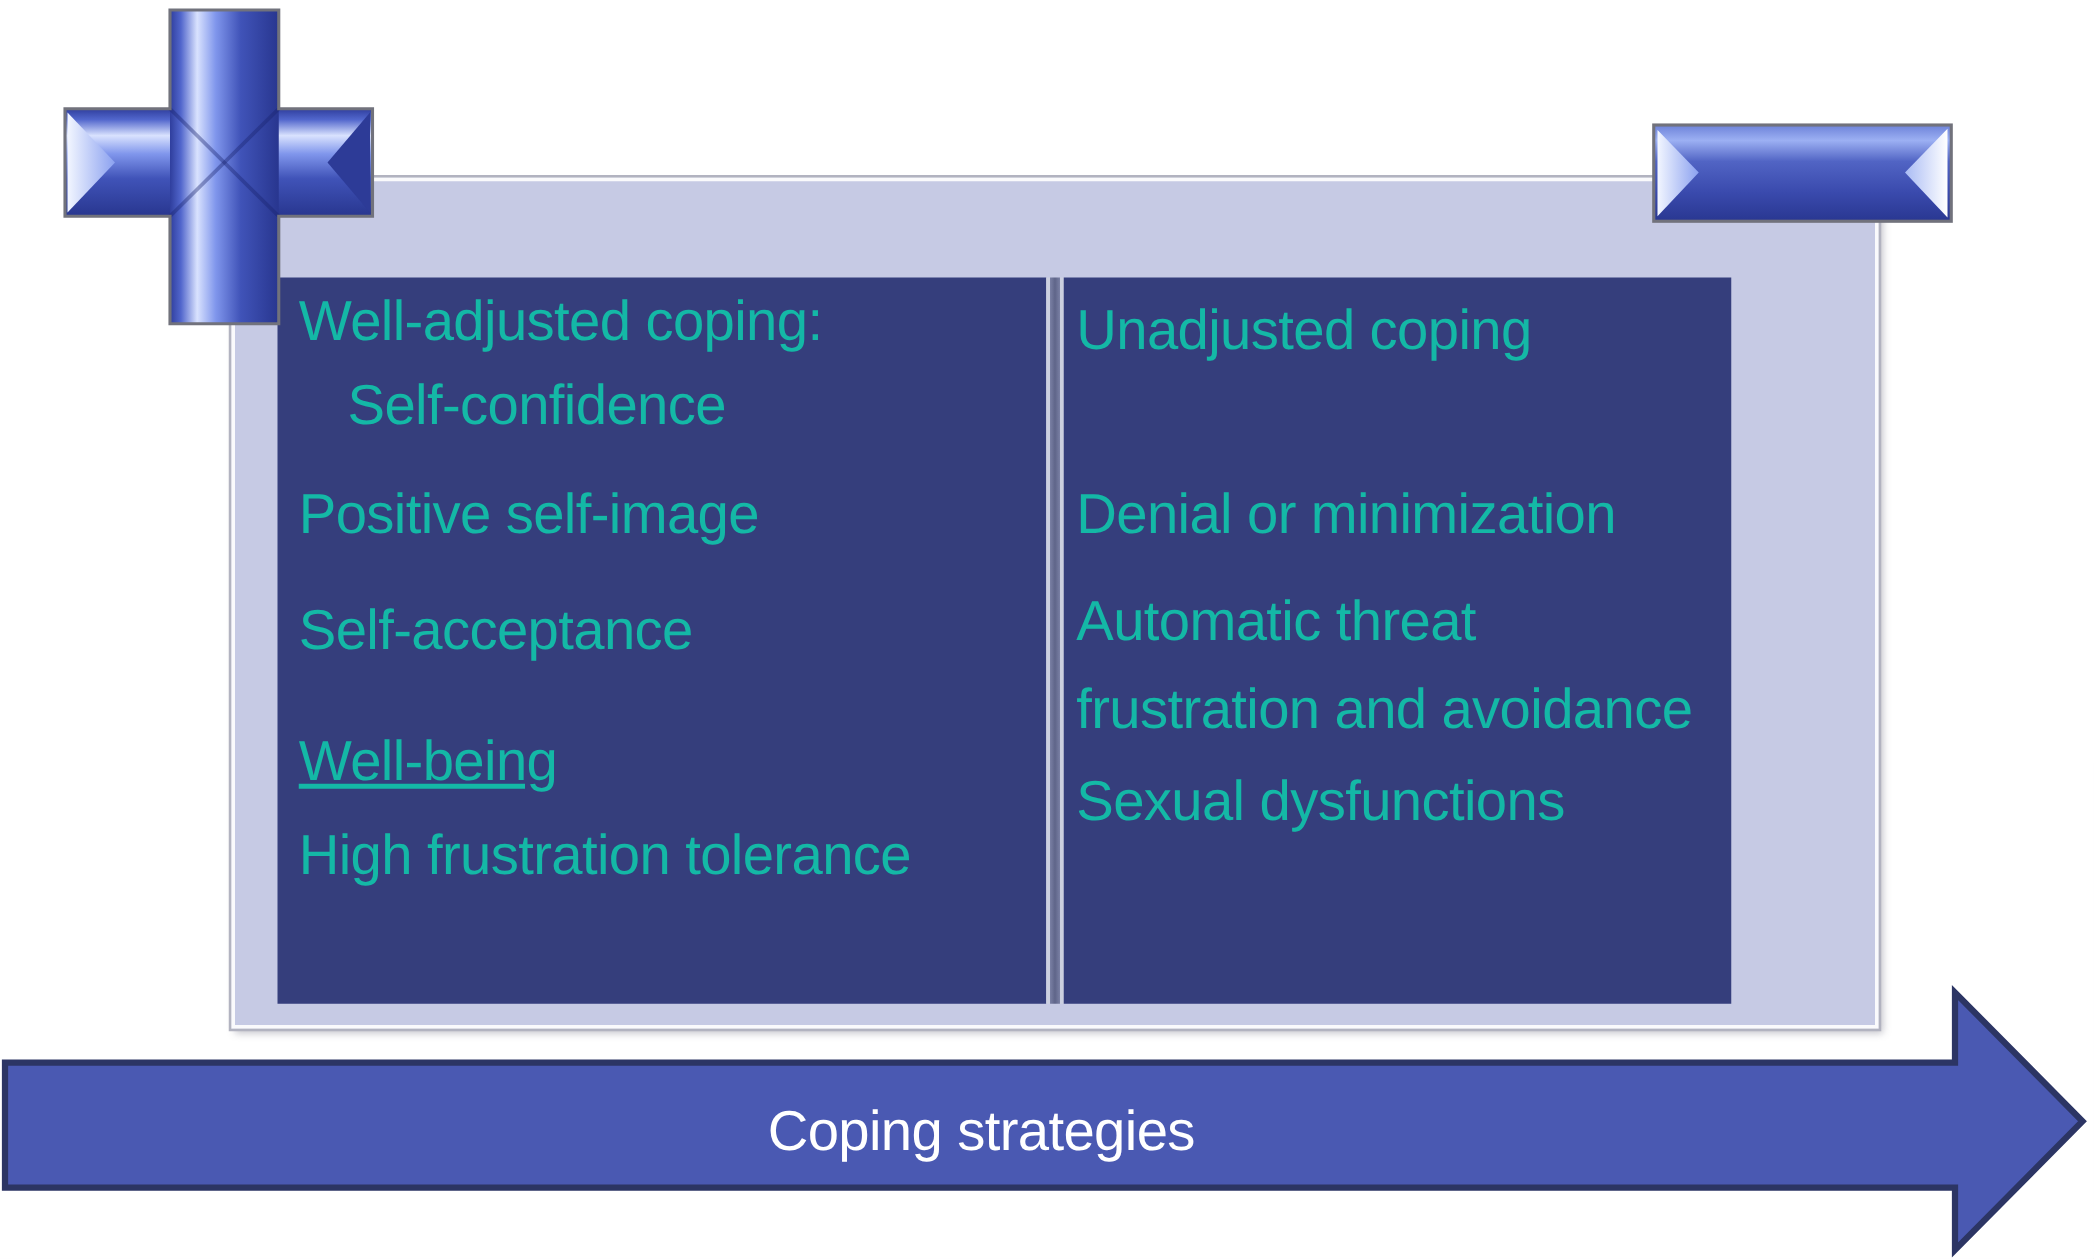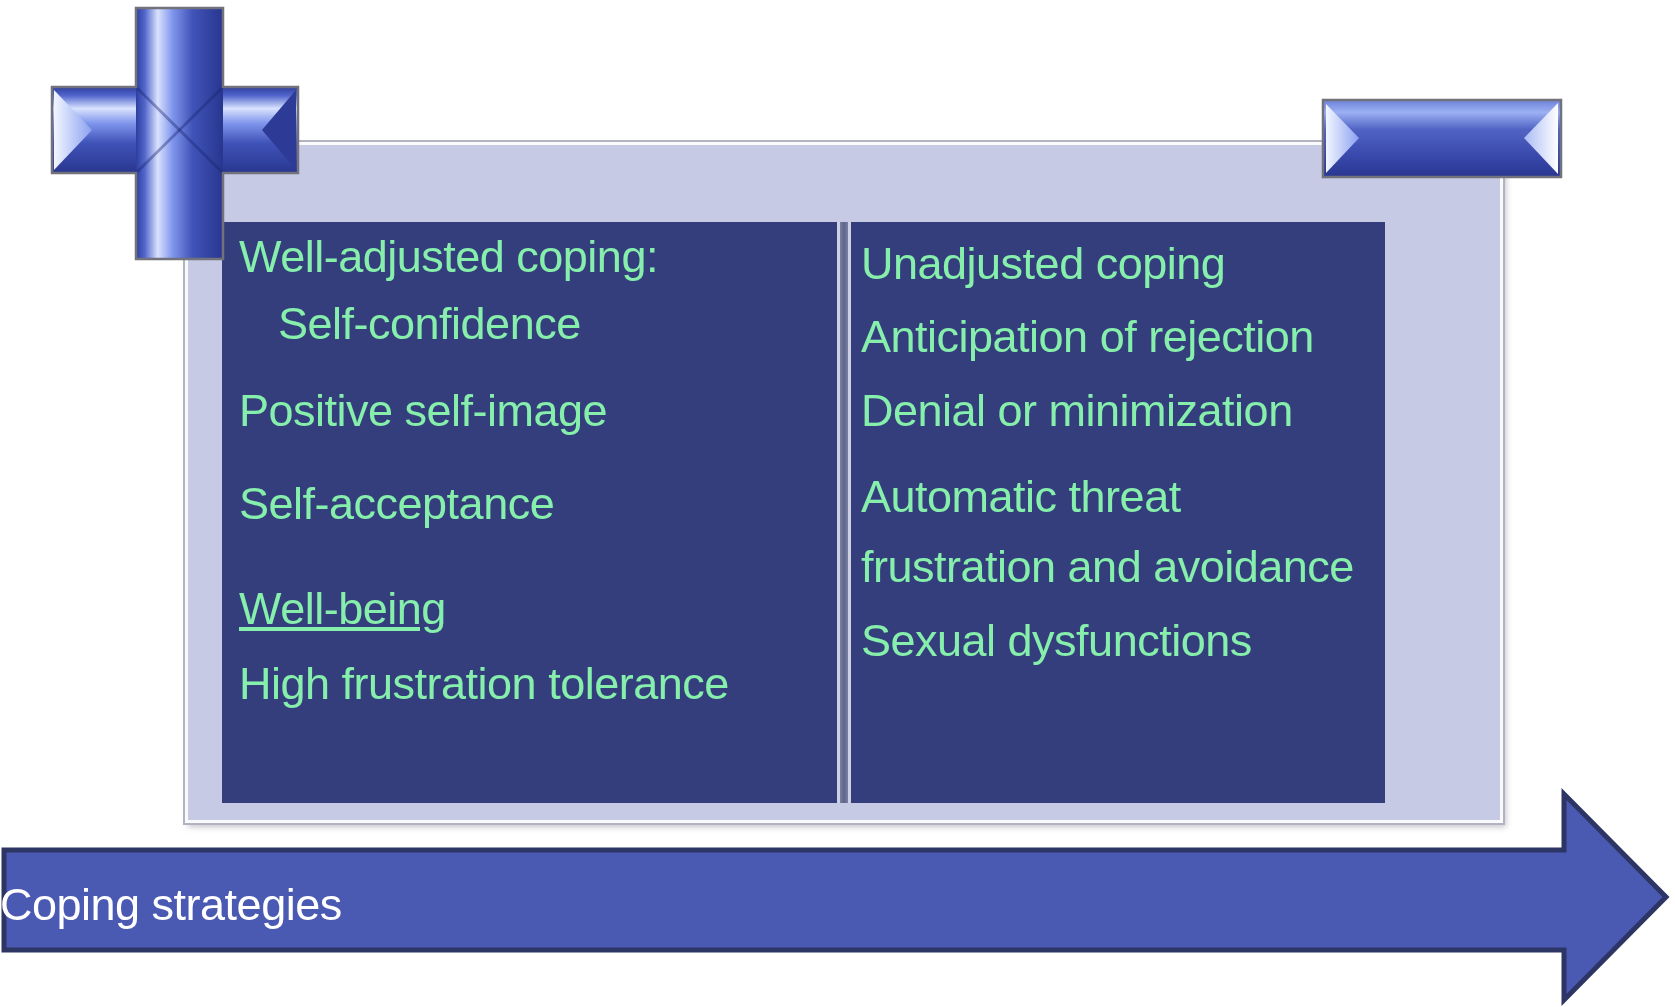--- a/index.html
+++ b/index.html
@@ -39,39 +39,39 @@
       #ccd0e0 0px,#ccd0e0 3px,
       #7a80a4 3px,#5f6589 7px,
       #7a80a4 11px,#ccd0e0 11px,#ccd0e0 14px);
   }
   .tl{
     position:absolute;
     white-space:nowrap;
     font-size:45px;
     line-height:54px;
     letter-spacing:-0.5px;
-    color:#86efac;
+    color:#14b8a6;
   }
   .panel-left .tl{left:17px;}
   .panel-right .tl{left:10px;}
   .l0{top:8px;}  .l1{top:75px;margin-left:39px;}  .l2{top:162px;}
   .l3{top:255px;}.l4{top:360px;text-decoration:underline;} .l5{top:435px;}
   .r0{top:15px;} .r1{top:88px;}  .r2{top:162px;}
   .r3{top:248px;}.r4{top:318px;} .r5{top:392px;}
 
   .arrow-svg{
     position:absolute;
     left:0;top:780px;width:1675px;height:227px;
     z-index:2;
   }
   .arrow-label{
     position:absolute;
     left:0;top:860px;width:1570px;height:90px;
     line-height:90px;
-    text-align:left;
+    text-align:center;
     font-size:45px;
     letter-spacing:-0.5px;
     color:#ffffff;
     z-index:3;
   }
 </style>
 </head>
 <body>
 
 <div class="stage">
@@ -140,21 +140,20 @@
       <div class="tl l2">Positive self-image</div>
       <div class="tl l3">Self-acceptance</div>
       <div class="tl l4">Well-being</div>
       <div class="tl l5">High frustration tolerance</div>
     </div>
 
     <div class="divider"></div>
 
     <div class="panel panel-right">
       <div class="tl r0">Unadjusted coping</div>
-      <div class="tl r1">Anticipation of rejection</div>
       <div class="tl r2">Denial or minimization</div>
       <div class="tl r3">Automatic threat</div>
       <div class="tl r4">frustration and avoidance</div>
       <div class="tl r5">Sexual dysfunctions</div>
     </div>
 
   </div>
 
   <svg class="arrow-svg" viewBox="0 0 1675 227" aria-hidden="true">
     <polygon points="4,70 1564,70 1564,14 1666,117 1564,220 1564,170 4,170" fill="#4a59b2" stroke="#2c3564" stroke-width="5" stroke-linejoin="miter"></polygon>

